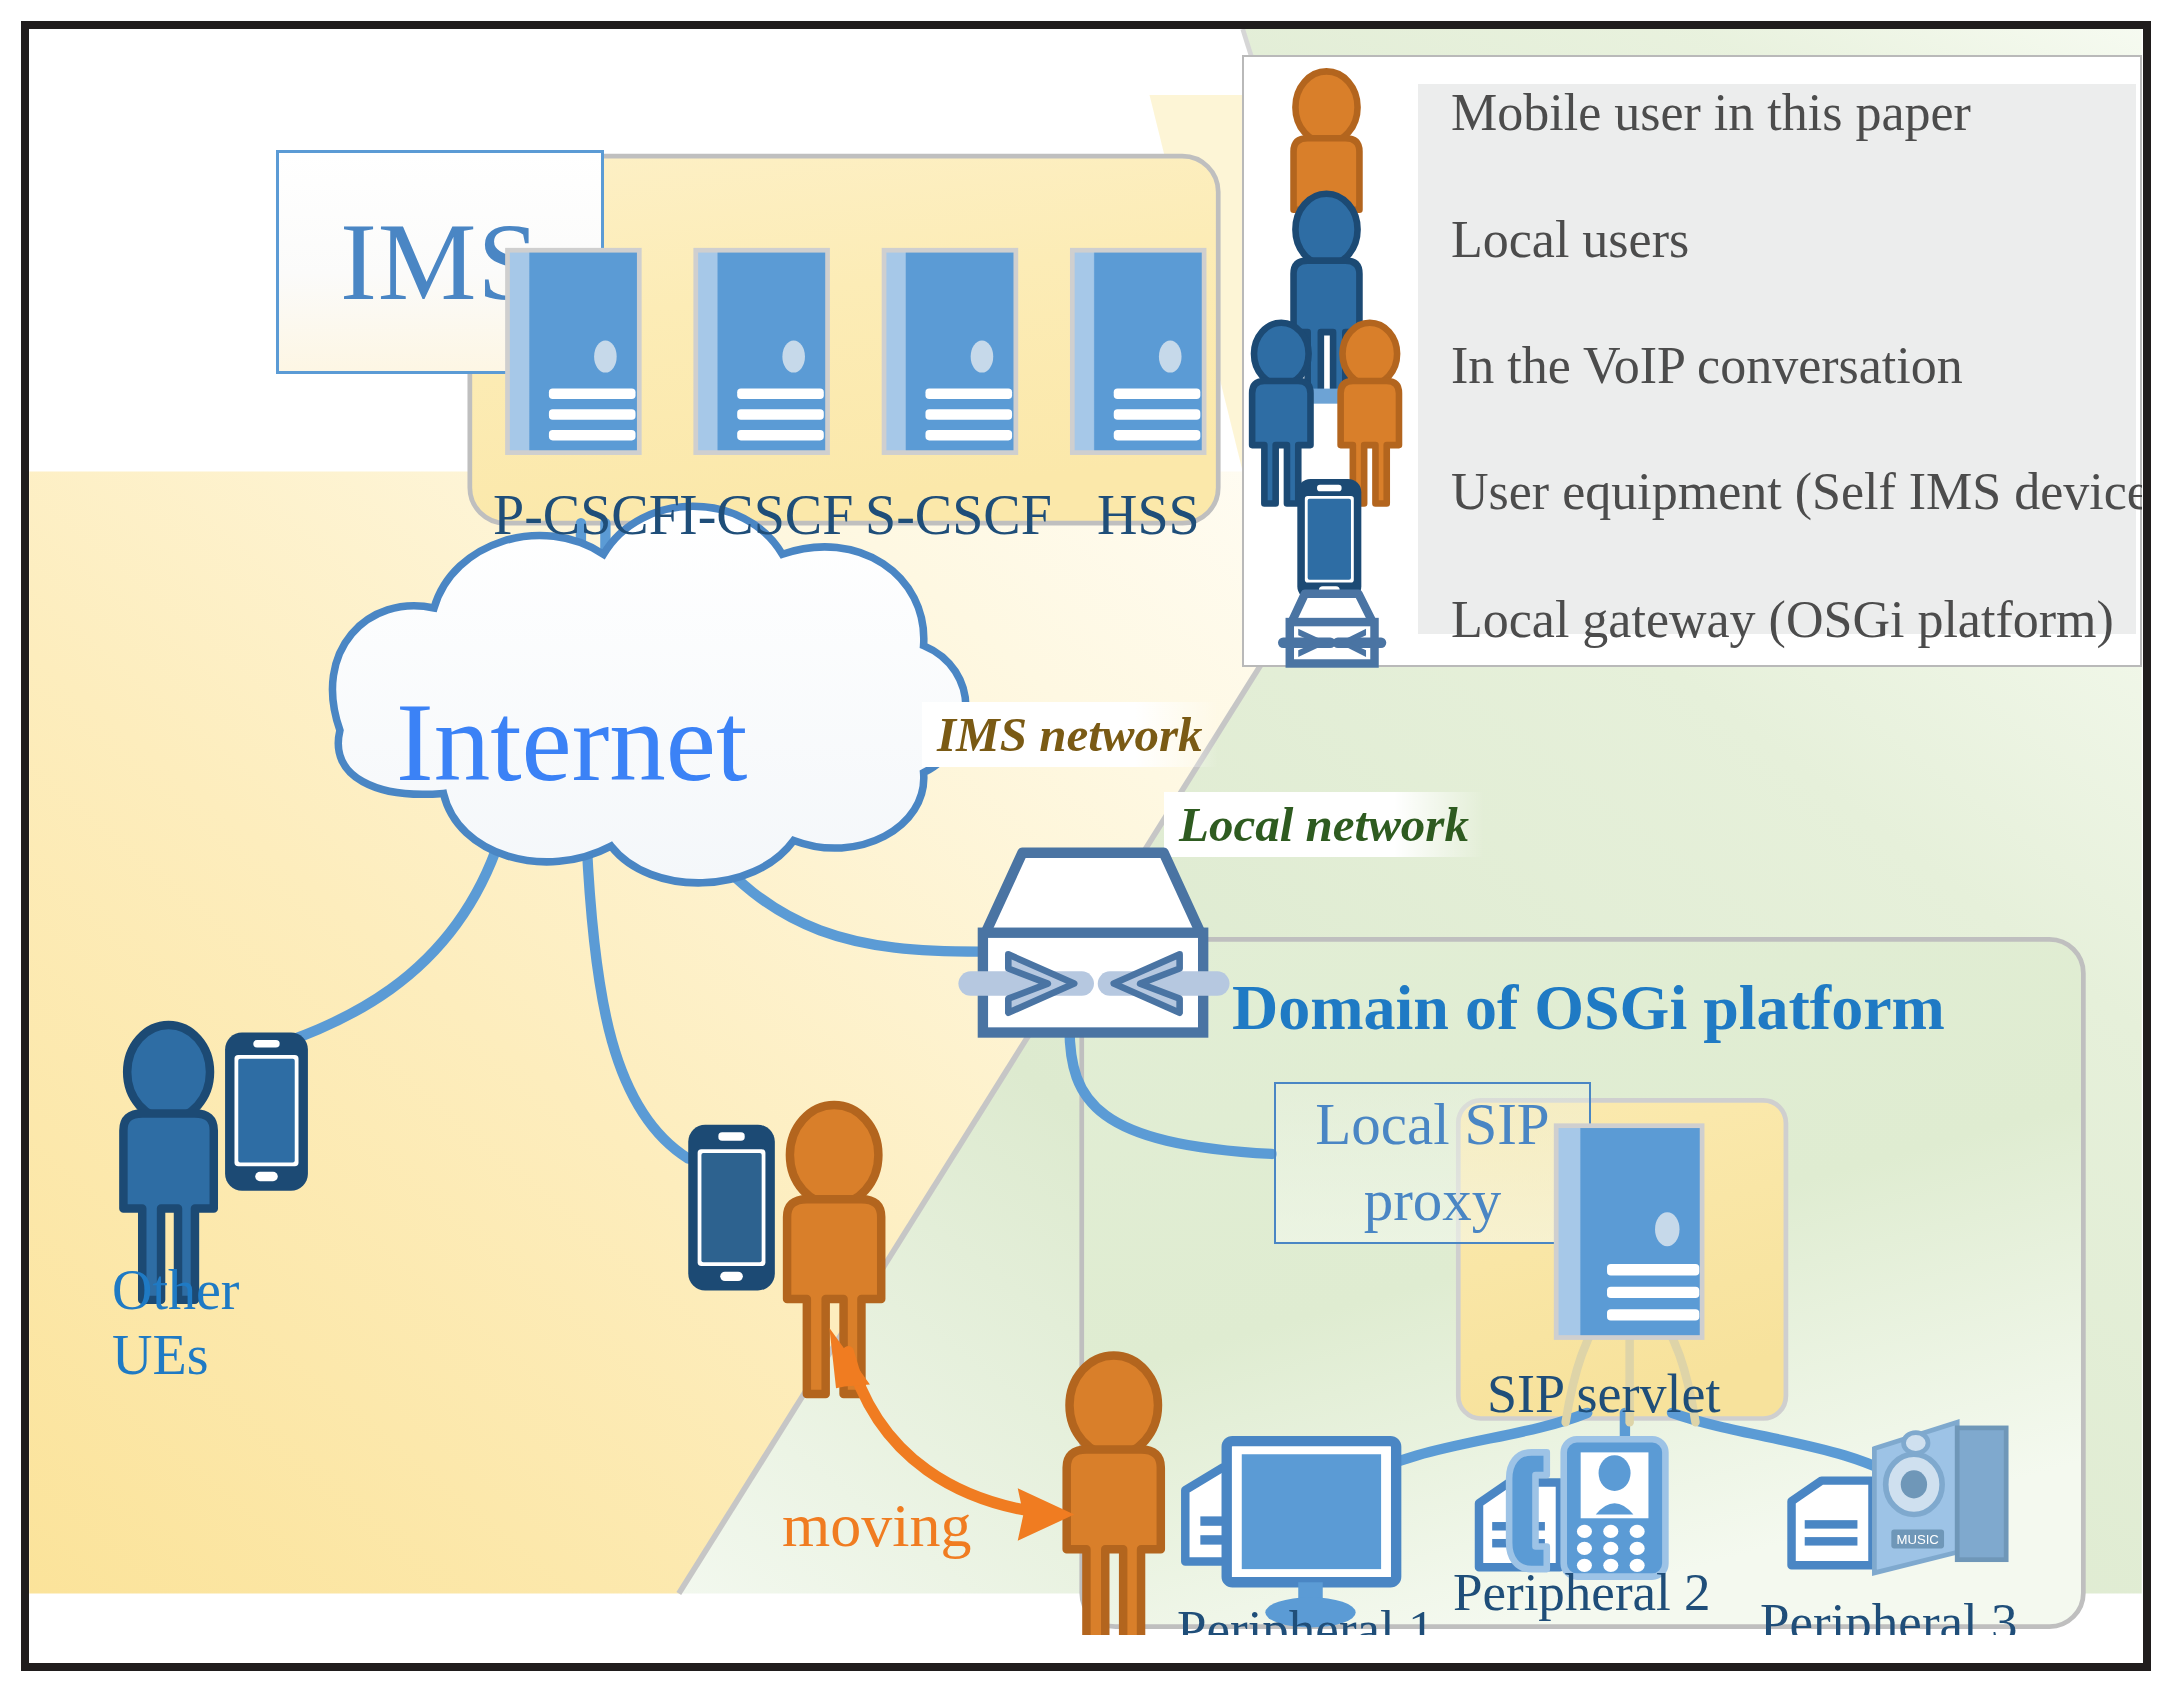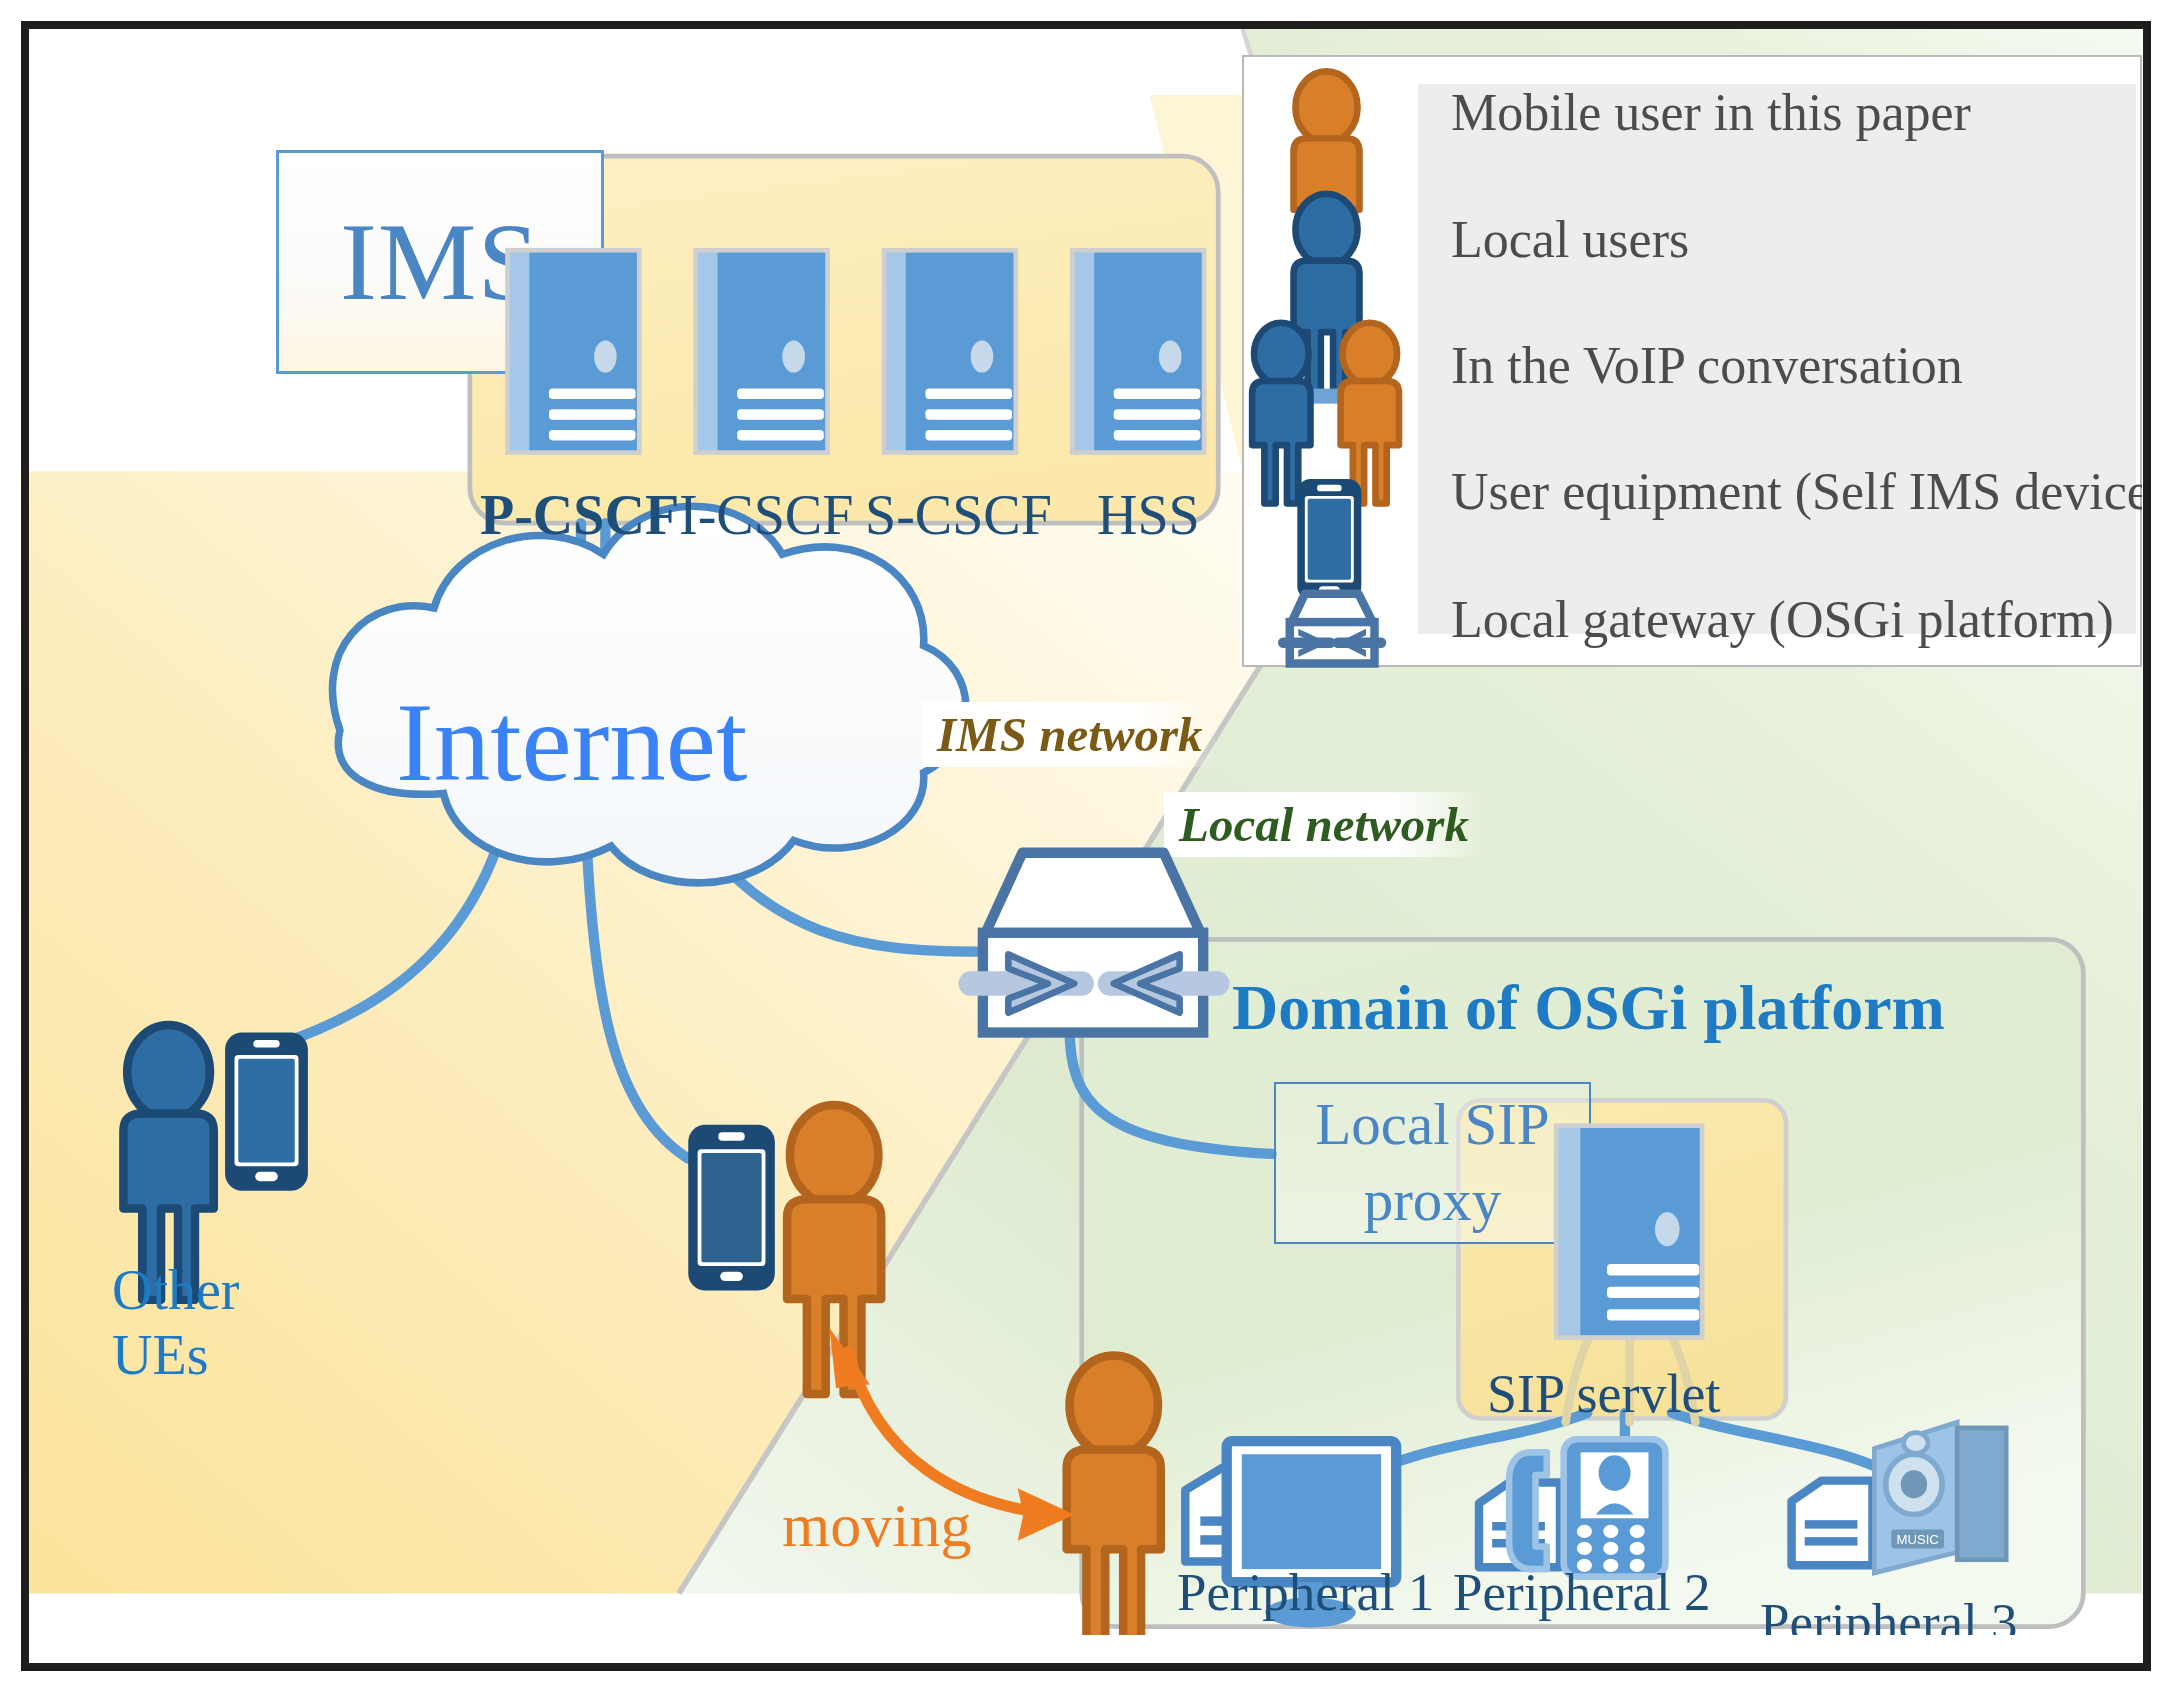--- a/index.html
+++ b/index.html
@@ -166,21 +166,21 @@
         <rect x="952" y="404" width="92" height="11" rx="4" fill="#ffffff"></rect>
         <rect x="952" y="426" width="92" height="11" rx="4" fill="#ffffff"></rect>
 
         <rect x="1108" y="235" width="140" height="215" fill="url(#gServer)" stroke="#cfcfcf" stroke-width="5"></rect>
         <ellipse cx="1212" cy="348" rx="12" ry="17" fill="#c6d9ea"></ellipse>
         <rect x="1152" y="382" width="92" height="11" rx="4" fill="#ffffff"></rect>
         <rect x="1152" y="404" width="92" height="11" rx="4" fill="#ffffff"></rect>
         <rect x="1152" y="426" width="92" height="11" rx="4" fill="#ffffff"></rect>
       </g>
     </svg>
-    <div class="svr-lbl lbl" style="left:451px;top:458px;font-weight:bold;">P-CSCF</div>
+    <div class="svr-lbl lbl" style="left:464px;top:458px;">P-CSCF</div>
     <div class="svr-lbl lbl" style="left:650px;top:458px;">I-CSCF</div>
     <div class="svr-lbl lbl" style="left:836px;top:458px;">S-CSCF</div>
     <div class="svr-lbl lbl" style="left:1068px;top:458px;">HSS</div>
 
     <div class="net-tag" style="left:893px;top:673px;color:#7a5a14;">IMS network</div>
     <div class="net-tag" style="left:1135px;top:763px;color:#2e5b20;">Local network</div>
 
     <svg class="layer" viewBox="0 0 2244 1706">
       <g>
         <path d="M 1055 875 L 1205 875 L 1245 962 L 1015 962 Z" fill="#ffffff" stroke="#4a74a3" stroke-width="11" stroke-linejoin="round"></path>
@@ -293,21 +293,21 @@
         <rect x="1886" y="1602" width="56" height="9" fill="#4a86c4"></rect>
         <path d="M 1960 1508 L 2048 1480 L 2048 1618 L 1960 1640 Z" fill="#9dc3e6" stroke="#7fa9ce" stroke-width="5"></path>
         <rect x="2048" y="1486" width="52" height="140" fill="#7fa9ce" stroke="#6f97b8" stroke-width="5"></rect>
         <ellipse cx="2002" cy="1546" rx="30" ry="32" fill="#cfe0ef" stroke="#7fa9ce" stroke-width="6"></ellipse>
         <ellipse cx="2002" cy="1546" rx="14" ry="15" fill="#6f97b8"></ellipse>
         <ellipse cx="2004" cy="1502" rx="13" ry="11" fill="#cfe0ef" stroke="#7fa9ce" stroke-width="5"></ellipse>
         <rect x="1978" y="1594" width="56" height="20" rx="3" fill="#6f97b8"></rect>
         <text x="2006" y="1609" font-family="Liberation Sans, sans-serif" font-size="14" fill="#ffffff" text-anchor="middle">MUSIC</text>
       </g>
     </svg>
-    <div class="periph-lbl" style="left:1116px;top:1533px;padding-left:32px;">Peripheral 1</div>
+    <div class="periph-lbl" style="left:1116px;top:1570px;padding-left:32px;">Peripheral 1</div>
     <div class="periph-lbl" style="left:1424px;top:1533px;">Peripheral 2</div>
     <div class="periph-lbl" style="left:1731px;top:1563px;">Peripheral 3</div>
 
     <div class="legend" style="left:1213px;top:26px;width:896px;height:608px;"></div>
     <div class="legend-inner" style="left:1389px;top:55px;width:718px;height:550px;"></div>
 
     <svg class="layer" viewBox="0 0 2244 1706">
 
       <g>
         <ellipse cx="1378" cy="83" rx="33" ry="38" fill="#d97f2a" stroke="#b3651e" stroke-width="7"></ellipse>

